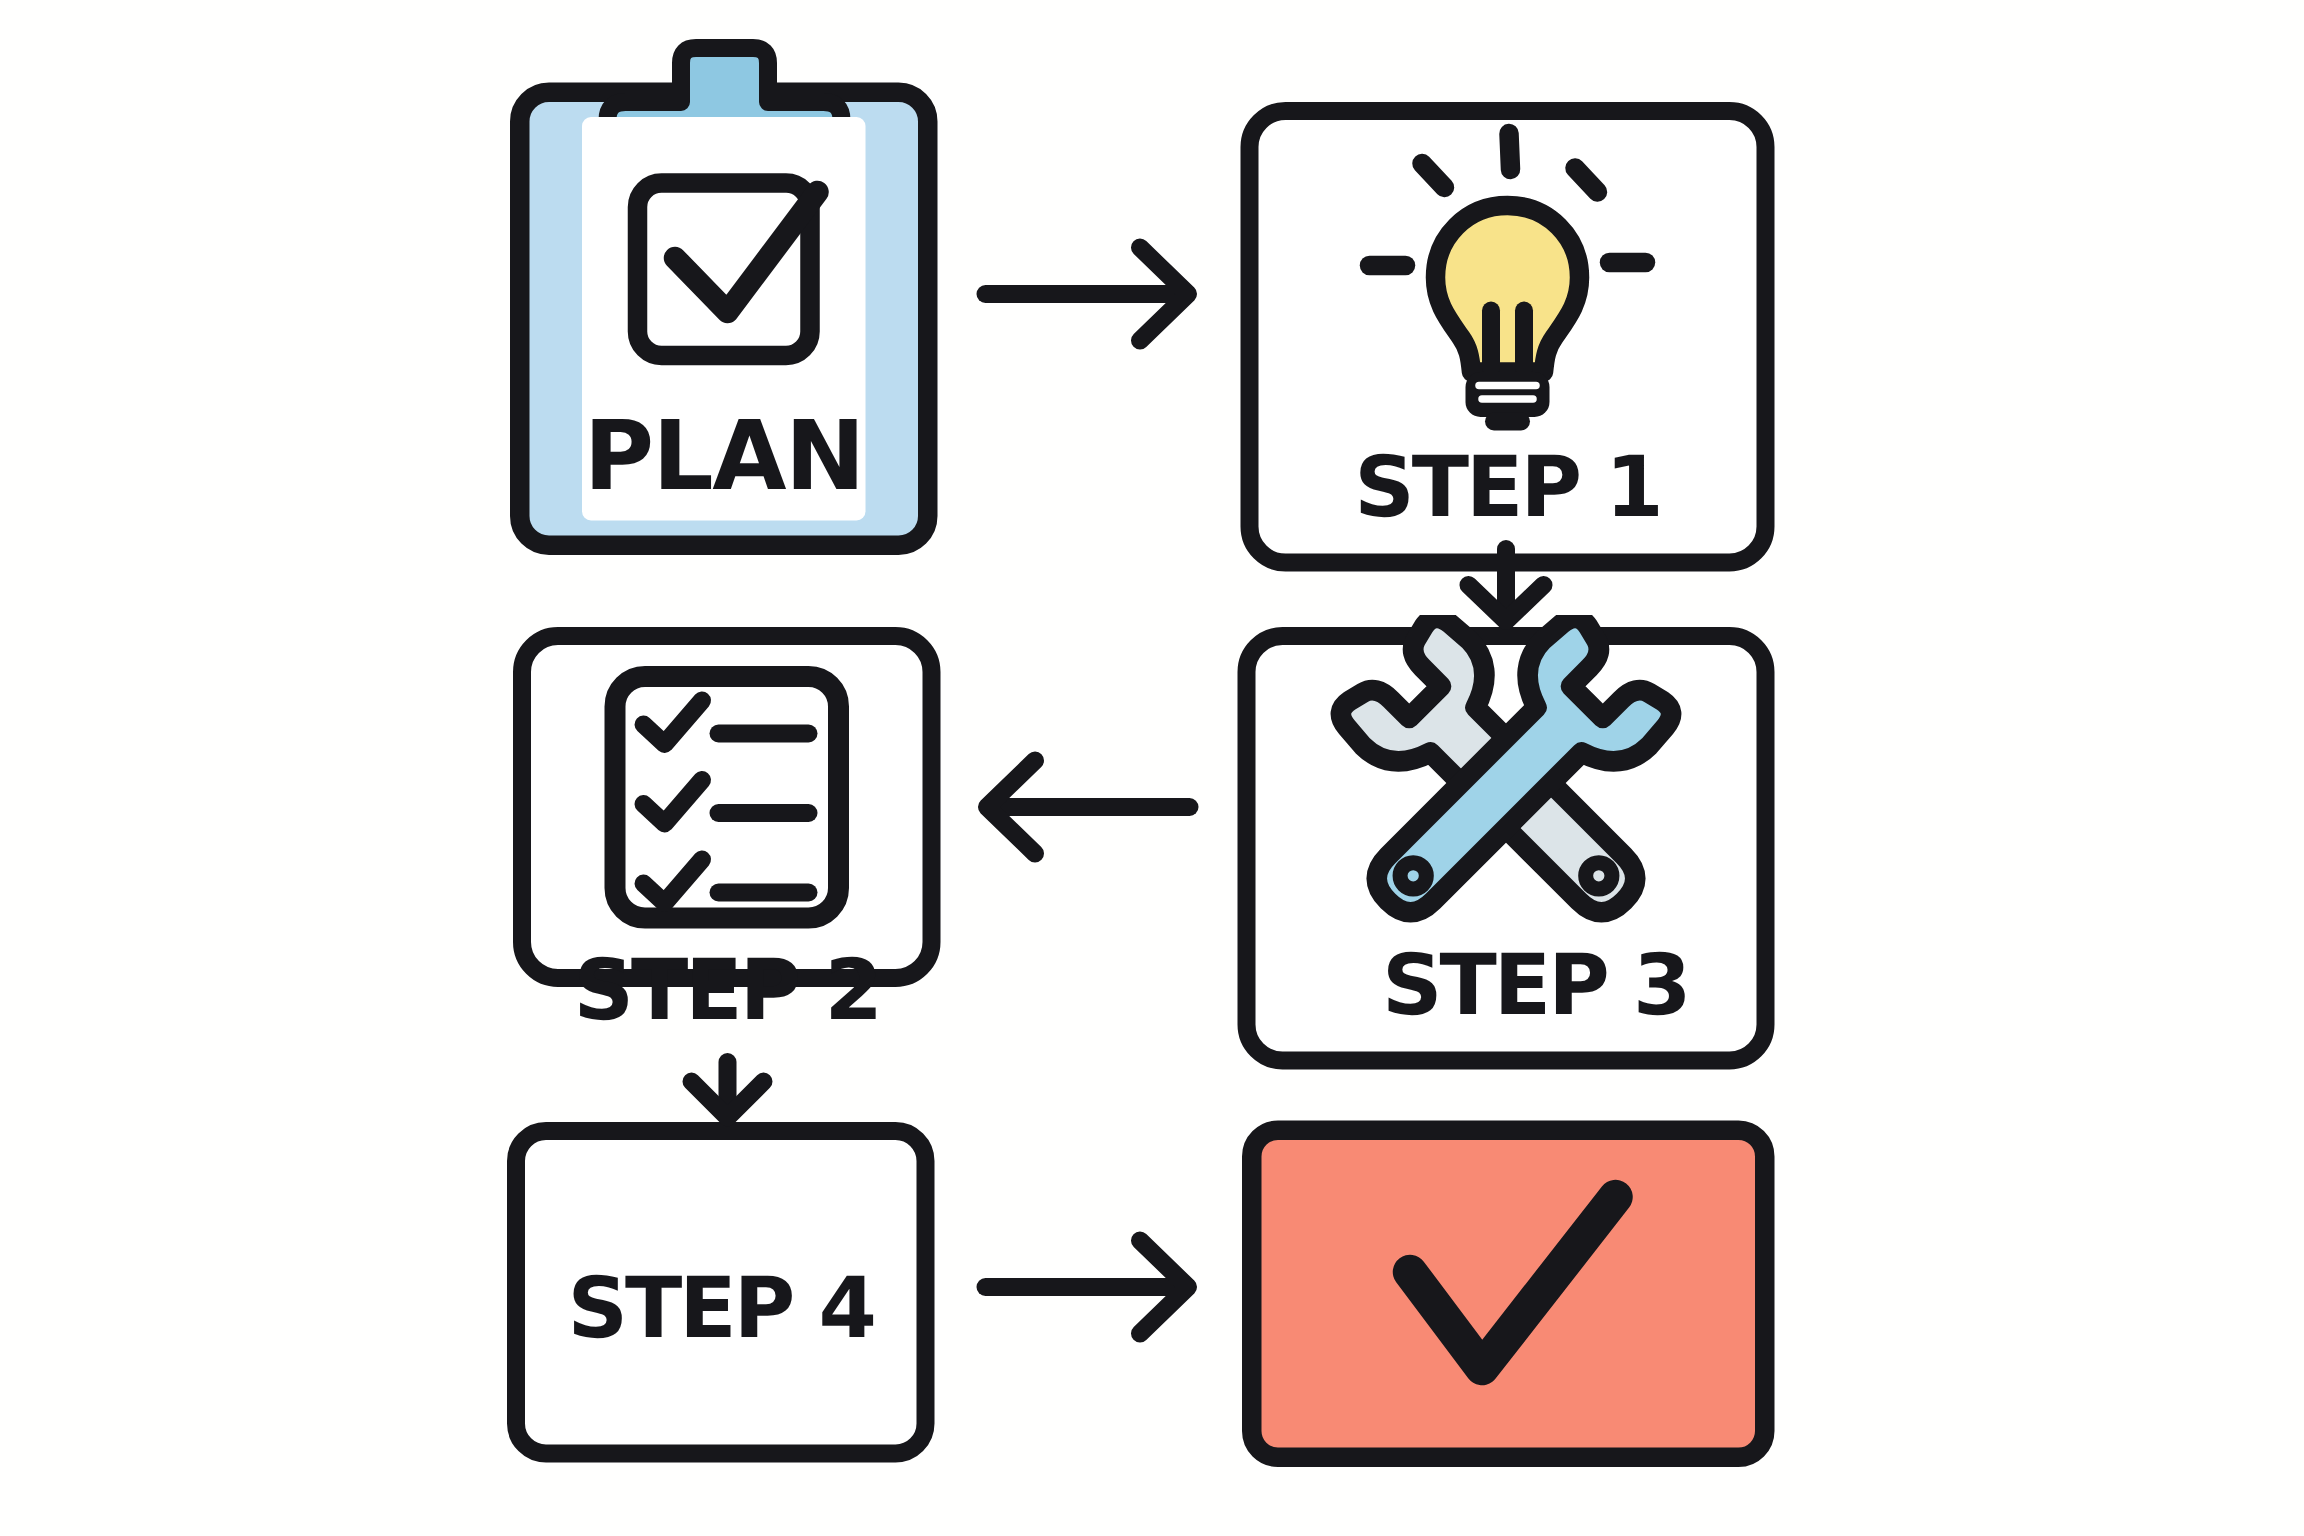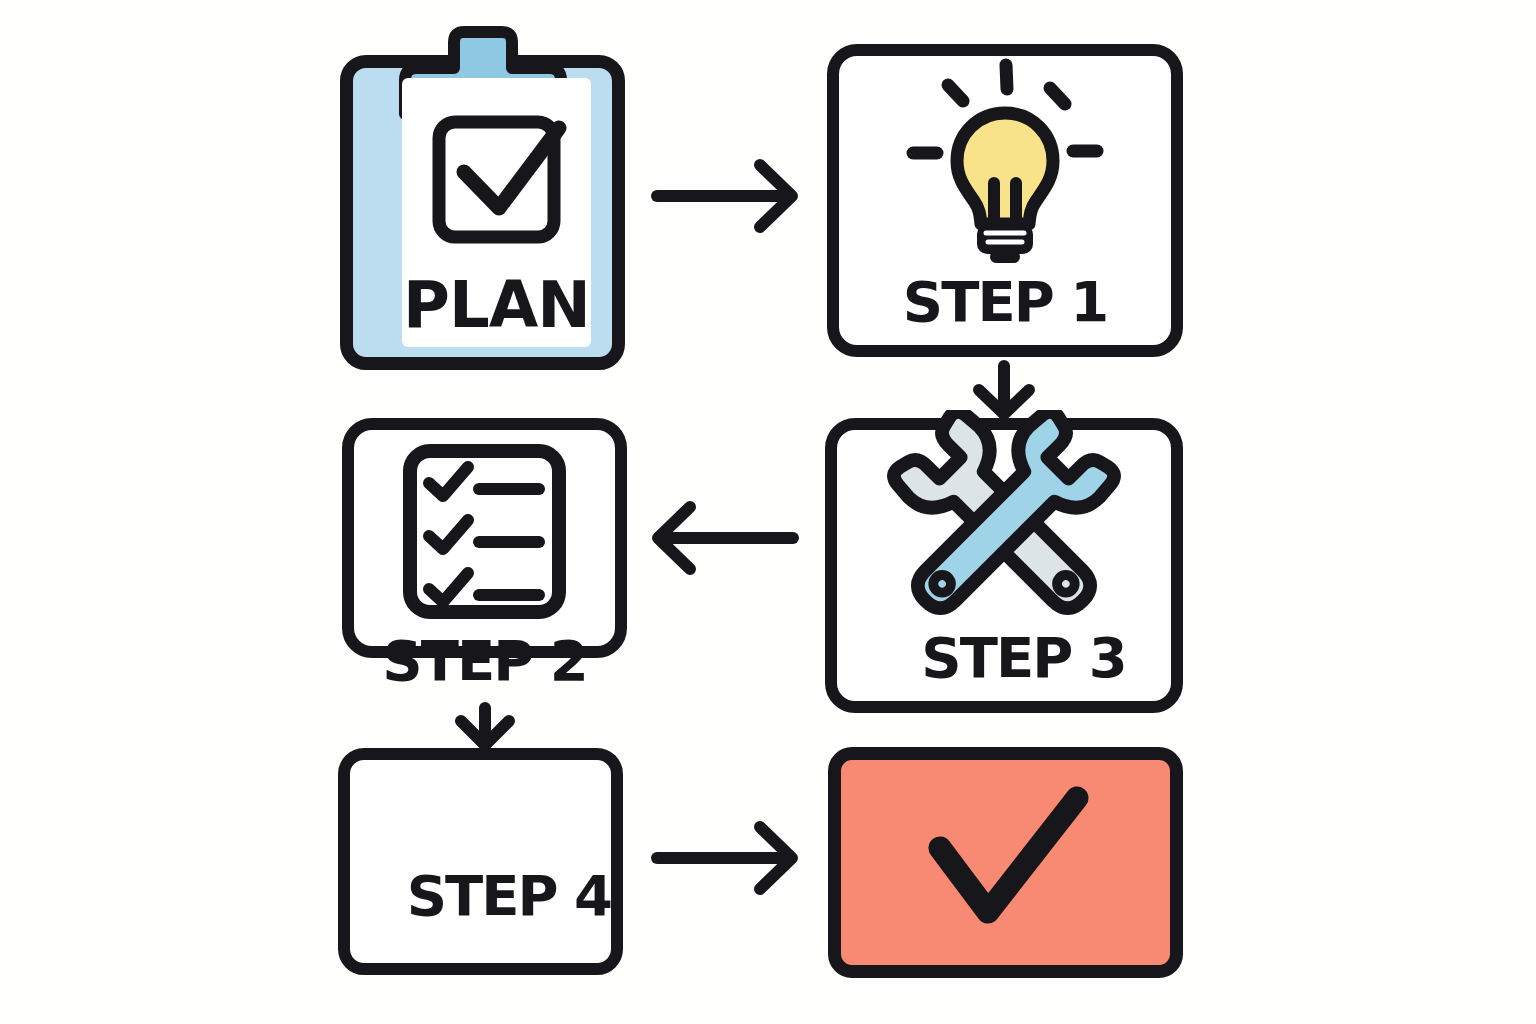--- a/index.html
+++ b/index.html
@@ -25,39 +25,39 @@
   }
   .label{
     position:absolute;left:0;right:0;text-align:center;
     font-weight:bold;color:var(--label);font-size:56px;line-height:1;
     letter-spacing:-2px;white-space:nowrap;
   }
   
   #plan-box{left:340px;top:55px;width:285px;height:315px;
     background:var(--clipboard-fill);border-width:13px;border-radius:26px;}
   #plan-clip{position:absolute;left:50%;margin-left:-95px;top:-44px;overflow:visible;}
-  #plan-page{position:absolute;left:49px;top:10px;width:189px;height:269px;
+  #plan-page{position:absolute;left:35px;top:10px;width:189px;height:269px;
     background:#ffffff;border-radius:6px;}
   #plan-check-svg{position:absolute;left:0;top:0;overflow:visible;}
   #plan-label{top:195px;font-size:64px;letter-spacing:-1px;}
   
-  #step1-box{left:827px;top:44px;width:356px;height:313px;}
+  #step1-box{left:827px;top:68px;width:356px;height:313px;}
   #bulb-svg{position:absolute;left:50%;margin-left:-115px;top:0;}
   #step1-label{top:218px;}
   
   #step3-box{left:825px;top:418px;width:358px;height:295px;}
   #wrench-svg{position:absolute;left:50%;margin-left:-125px;top:-20px;}
   #step3-label{top:200px;padding-left:39px;}
   
   #step2-box{left:342px;top:418px;width:285px;height:240px;}
   #checklist-svg{position:absolute;left:50%;margin-left:-83px;top:13px;}
   #step2-label{top:203px;}
   
   #step4-box{left:338px;top:748px;width:285px;height:227px;border-radius:26px;}
-  #step4-label{top:108px;text-align:right;}
+  #step4-label{top:85px;}
   
   #done-box{left:828px;top:747px;width:355px;height:231px;
     background:var(--done-fill);border-width:13px;border-radius:24px;}
   #done-check-svg{position:absolute;left:0;top:0;width:100%;height:100%;}
   
   #arrows{position:absolute;left:0;top:0;width:1536px;height:1024px;pointer-events:none;}
 </style>
 </head>
 <body>
 

